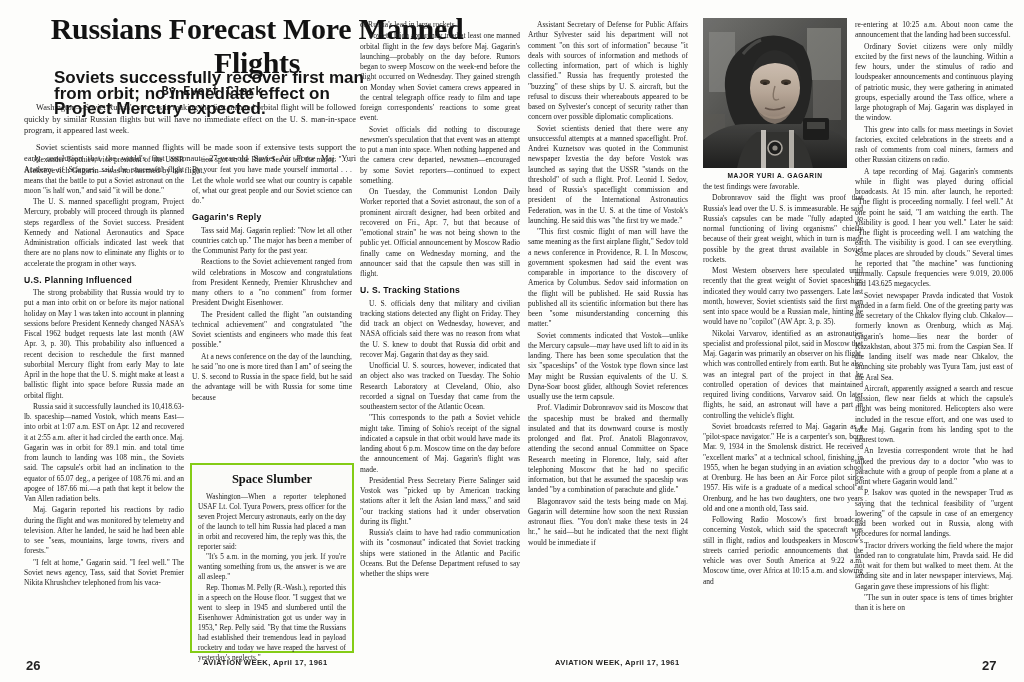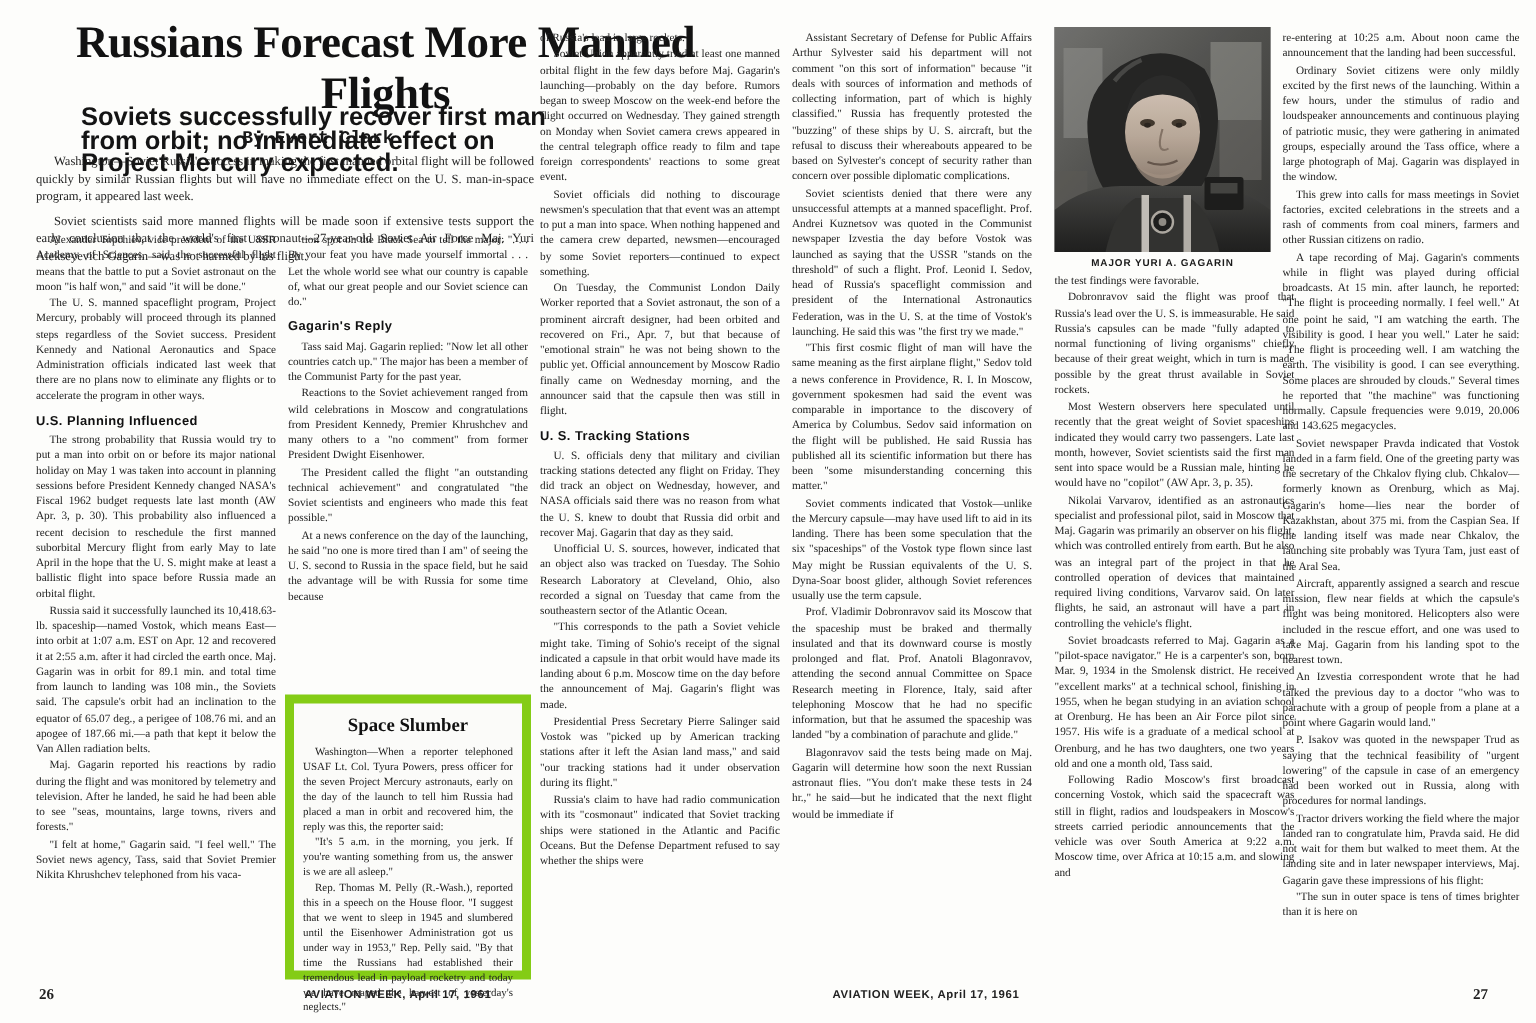--- a/index.html
+++ b/index.html
@@ -100,21 +100,21 @@
     letter-spacing: 0.3px;
     margin: 6px 0 3px 0;
     text-indent: 0;
     text-align: left;
     color: #111;
   }
 
   
   .sidebox {
     position: absolute;
-    border: 6px solid #84cc16;
+    border: 2px solid #84cc16;
     background: #fbfbf9;
     padding: 4px 6px 5px 6px;
     box-sizing: border-box;
   }
   .sidebox-title {
     font-family: "Liberation Serif", "DejaVu Serif", serif;
     font-weight: 700;
     font-size: 12.5px;
     text-align: center;
     margin: 3px 0 5px 0;
@@ -149,23 +149,23 @@
     font-weight: 700;
     font-size: 6.6px;
     letter-spacing: 0.6px;
     text-align: center;
     margin-top: 4px;
     color: #1a1a1a;
   }
 
   .folio {
     position: absolute;
-    font-family: Liberation Serif, serif;
-    font-weight: 700;
-    font-size: 10px;
+    font-family: Liberation Sans, sans-serif;
+    font-weight: 700;
+    font-size: 13px;
     color: #222;
   }
   .footer-line {
     position: absolute;
     font-family: "Liberation Sans", "DejaVu Sans", sans-serif;
     font-weight: 600;
     font-size: 7.6px;
     letter-spacing: 0.4px;
     color: #222;
     white-space: nowrap;

